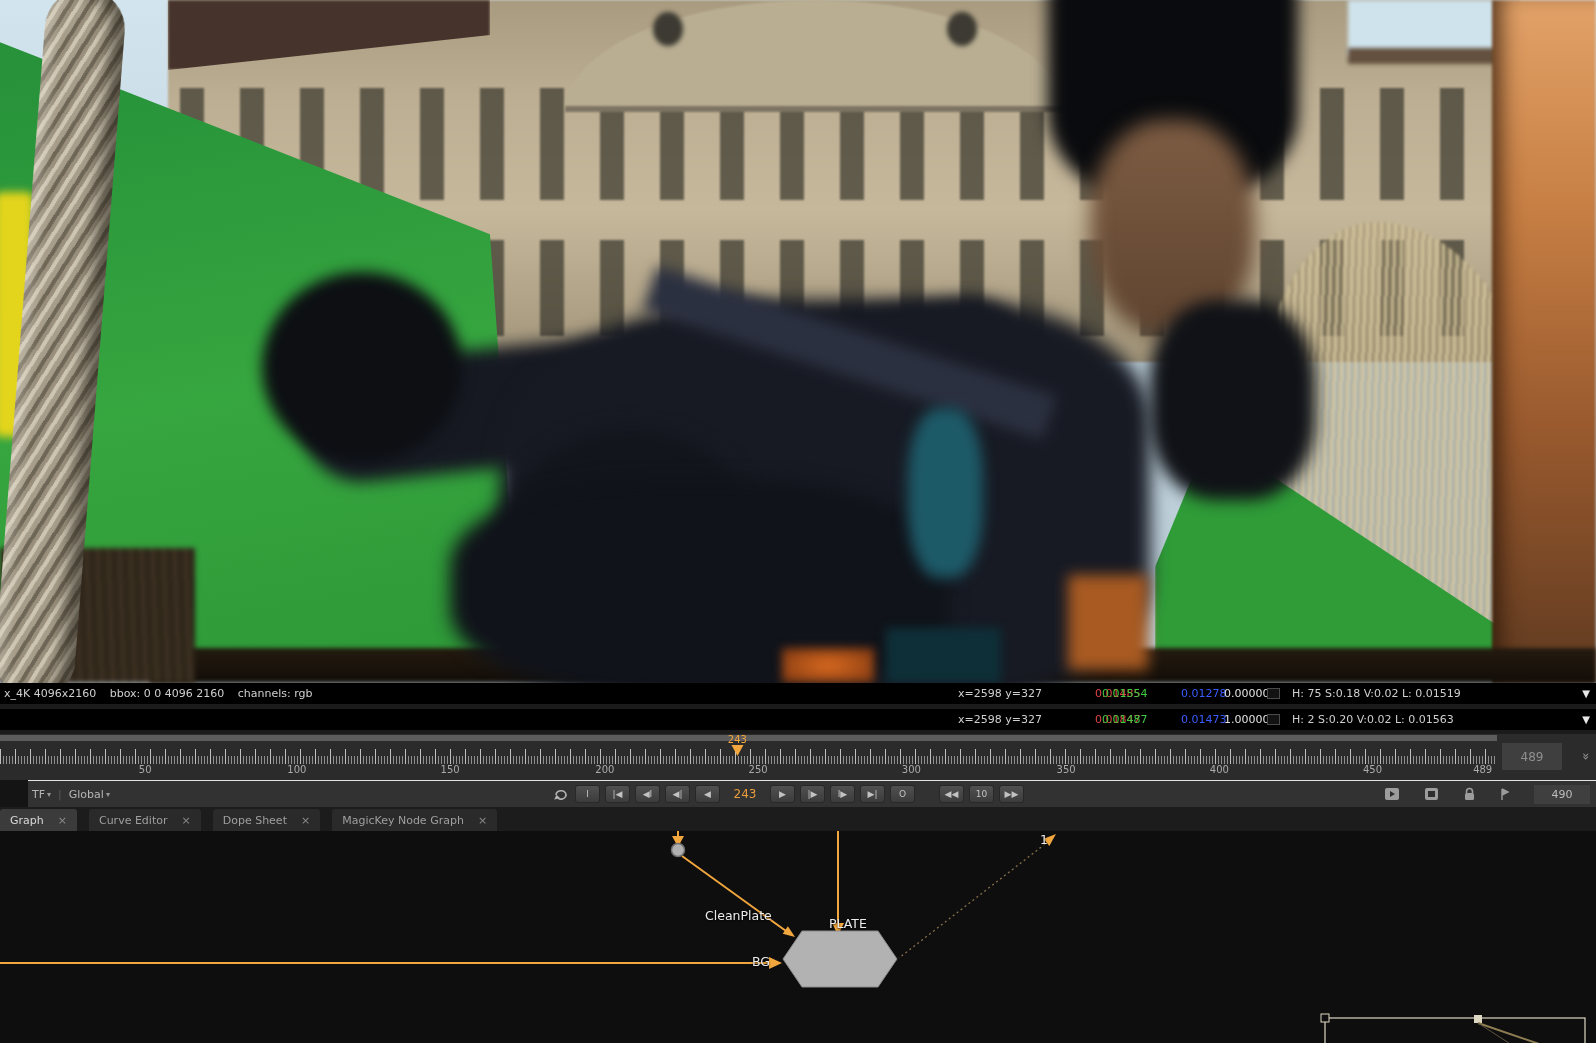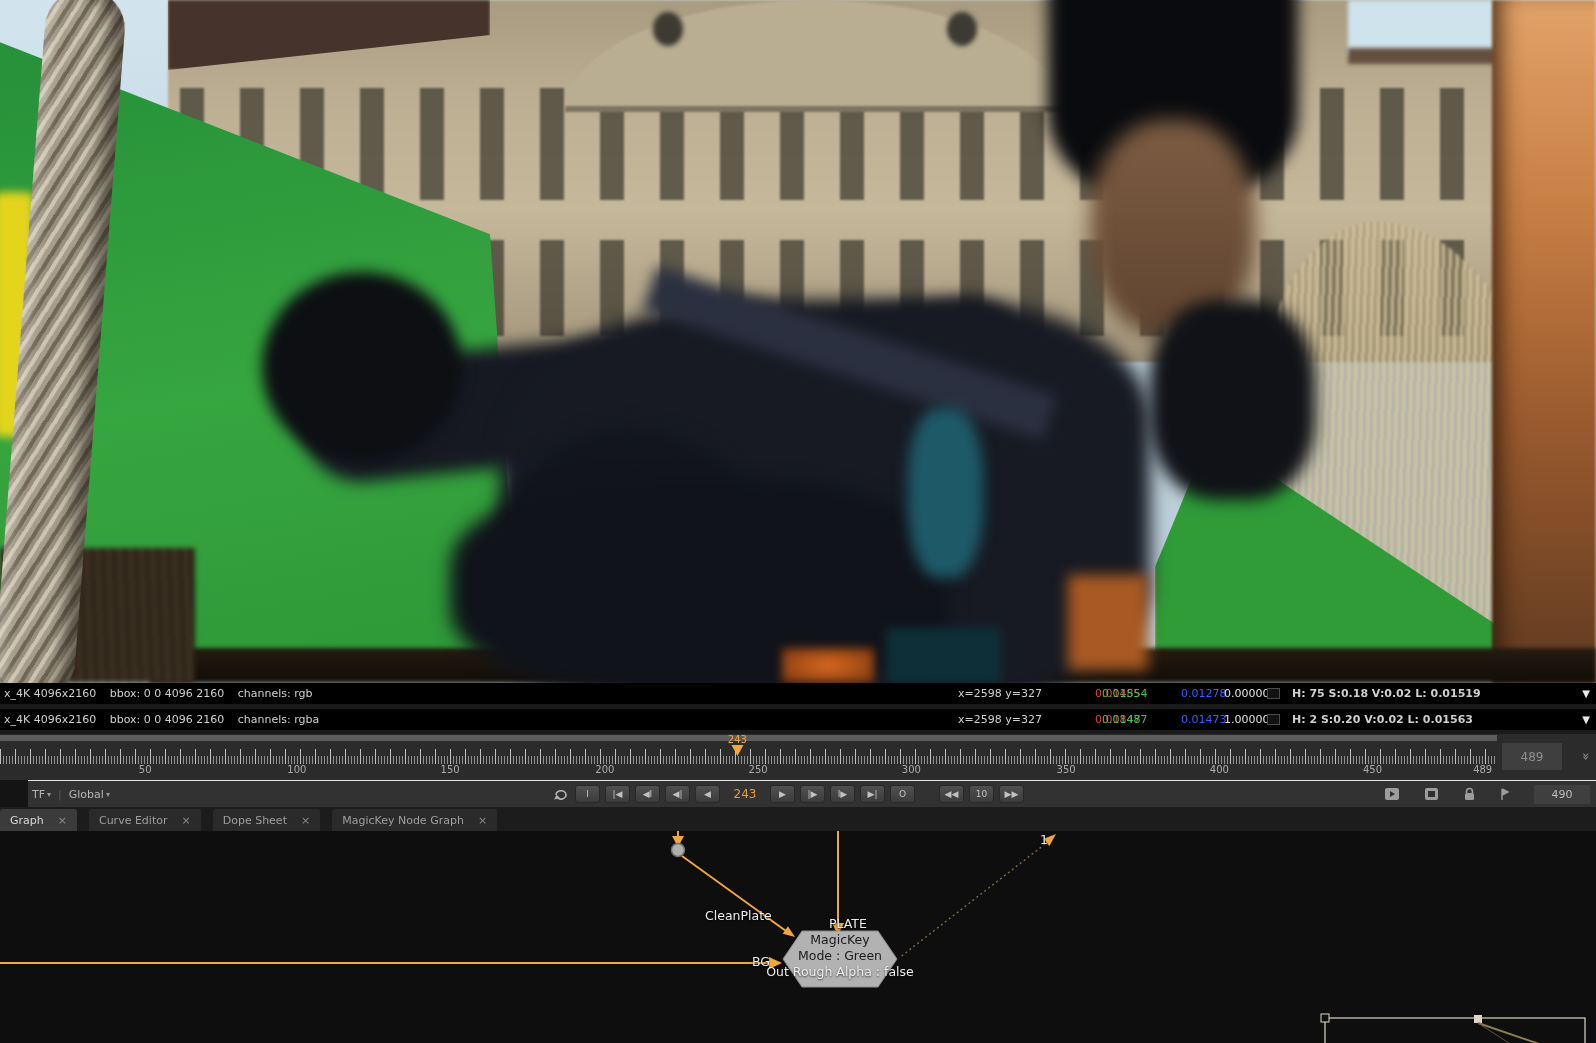--- a/index.html
+++ b/index.html
@@ -76,21 +76,21 @@
     font-size:11px; line-height:21px; white-space:nowrap; }
   .infobar span { position:absolute; }
   .ib-left { left:4px; }
   .ib-left b { font-weight:normal; margin-right:10px;margin-top:35px; }
   .ib-cursor { left:958px; }
   .ib-r { left:1095px; color:#e04545; }
   .ib-g { left:1102px; color:#3fc93f; }
   .ib-b { left:1181px; color:#3a5bff; }
   .ib-a { left:1224px; color:#e2e2e2; }
   .ib-swatch { left:1267px; top:5px; width:13px; height:11px; background:#121212; border:1px solid #4a4a4a; }
-  .ib-hsvl { left:1292px; color:#cfcfcf;font-weight:bold; }
+  .ib-hsvl { left:1292px; color:#cfcfcf; }
   .ib-tri { right:6px; color:#e8e8e8; font-size:10px; cursor:pointer; }
   .bar-gap1 { height:5px; background:#1b1b1b; }
   .bar-gap2 { height:4px; background:#1b1b1b; }
 
   
   .timeline { position:relative; height:46px; background:#2b2b2b; }
   .tl-scroll { position:absolute; left:0; top:1px; width:1497px; height:6px; background:#5c5c5c; }
   .tl-ticks { position:absolute; left:0; top:10px; width:1497px; height:20px;
     background-image:
       repeating-linear-gradient(90deg,#c0c0c0 0 1px, rgba(0,0,0,0) 1px 15px),
@@ -196,25 +196,20 @@
     <span class="ib-g">0.01554</span>
     <span class="ib-b">0.01278</span>
     <span class="ib-a">0.00000</span>
     <span class="ib-swatch"></span>
     <span class="ib-hsvl">H: 75 S:0.18 V:0.02  L: 0.01519</span>
     <span class="ib-tri">▼</span>
   </div>
   <div class="bar-gap1"></div>
 
   <div class="infobar">
-    <span class="ib-left">
-      <b>x_4K 4096x2160</b>
-      <b>bbox: 0 0 4096 2160</b>
-      <b>channels: rgba</b>
-    </span>
     <span class="ib-cursor">x=2598 y=327</span>
     <span class="ib-r">0.01847</span>
     <span class="ib-g">0.01487</span>
     <span class="ib-b">0.01473</span>
     <span class="ib-a">1.00000</span>
     <span class="ib-swatch"></span>
     <span class="ib-hsvl">H:  2 S:0.20 V:0.02  L: 0.01563</span>
     <span class="ib-tri">▼</span>
   </div>
   <div class="bar-gap2"></div>
@@ -355,20 +350,15 @@
       <rect x="1325" y="187" width="260" height="60" fill="none" stroke="#ded8c2" stroke-width="1.2"></rect>
       <rect x="1321" y="183" width="8" height="8" fill="#0e0e0e" stroke="#ded8c2" stroke-width="1"></rect>
       <rect x="1474" y="184" width="8" height="8" fill="#ded8c2"></rect>
       <line x1="1478" y1="192" x2="1548" y2="216" stroke="#8f7d52" stroke-width="2"></line>
       <line x1="1478" y1="192" x2="1515" y2="216" stroke="#5f5340" stroke-width="1"></line>
     </svg>
     <span class="ng-label" style="left:705px;top:77px;">CleanPlate</span>
     <span class="ng-label" style="left:829px;top:85px;">PLATE</span>
     <span class="ng-label" style="left:752px;top:123px;">BG</span>
     <span class="ng-label" style="left:1040px;top:1px;">1</span>
-    <div class="ng-node-text">
-      <div>MagicKey</div>
-      <div>Mode : Green</div>
-      <div class="out-line">Out Rough Alpha : false</div>
-    </div>
   </div>
 
 </div>
 
 </body></html>

